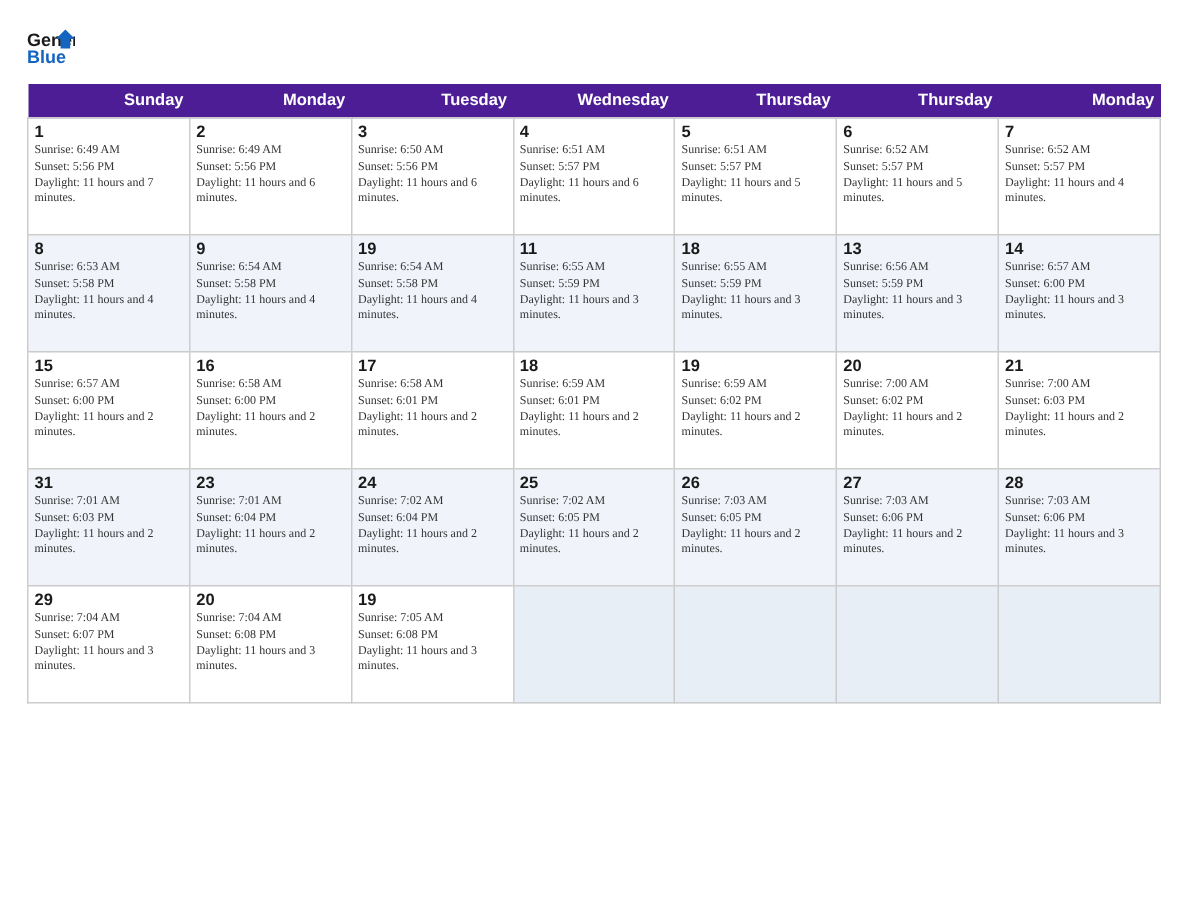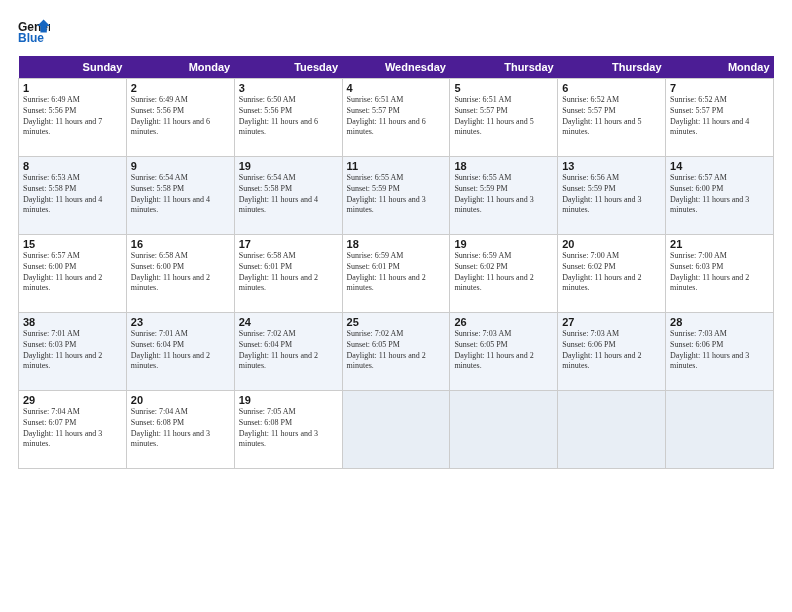--- a/index.html
+++ b/index.html
@@ -202,21 +202,21 @@
             <span class="day-num">20</span>
             <div class="day-info">Sunrise: 7:00 AM<br>Sunset: 6:02 PM<br>Daylight: 11 hours and 2 minutes.</div>
           </td>
           <td>
             <span class="day-num">21</span>
             <div class="day-info">Sunrise: 7:00 AM<br>Sunset: 6:03 PM<br>Daylight: 11 hours and 2 minutes.</div>
           </td>
         </tr>
         <tr>
           <td>
-            <span class="day-num">38</span>
+            <span class="day-num">31</span>
             <div class="day-info">Sunrise: 7:01 AM<br>Sunset: 6:03 PM<br>Daylight: 11 hours and 2 minutes.</div>
           </td>
           <td>
             <span class="day-num">23</span>
             <div class="day-info">Sunrise: 7:01 AM<br>Sunset: 6:04 PM<br>Daylight: 11 hours and 2 minutes.</div>
           </td>
           <td>
             <span class="day-num">24</span>
             <div class="day-info">Sunrise: 7:02 AM<br>Sunset: 6:04 PM<br>Daylight: 11 hours and 2 minutes.</div>
           </td>

